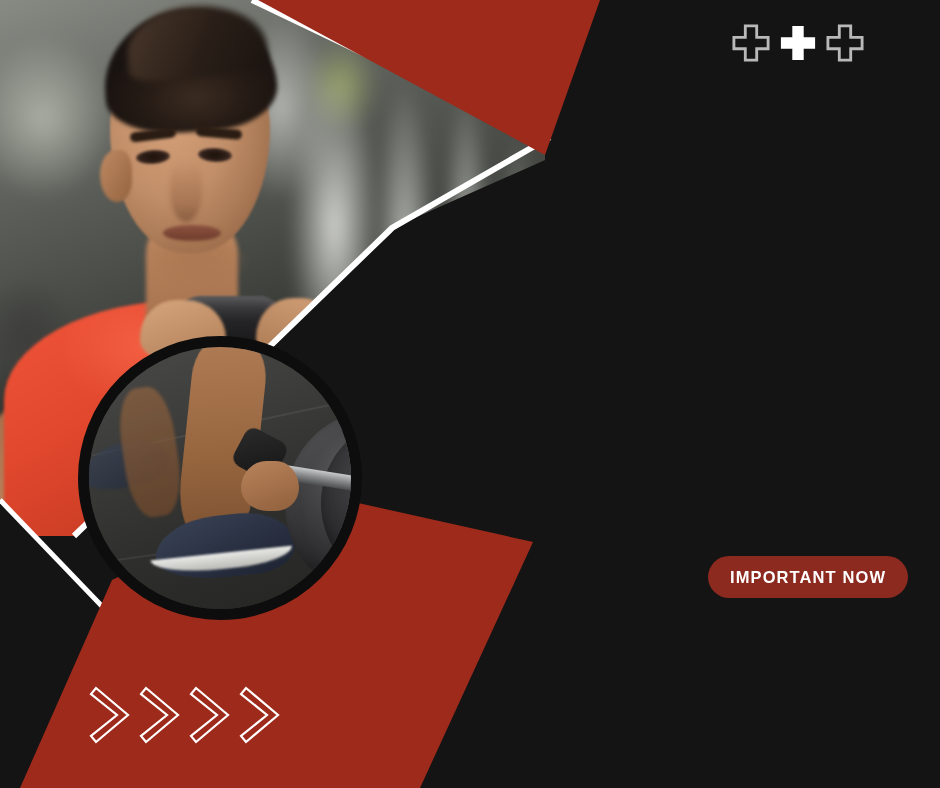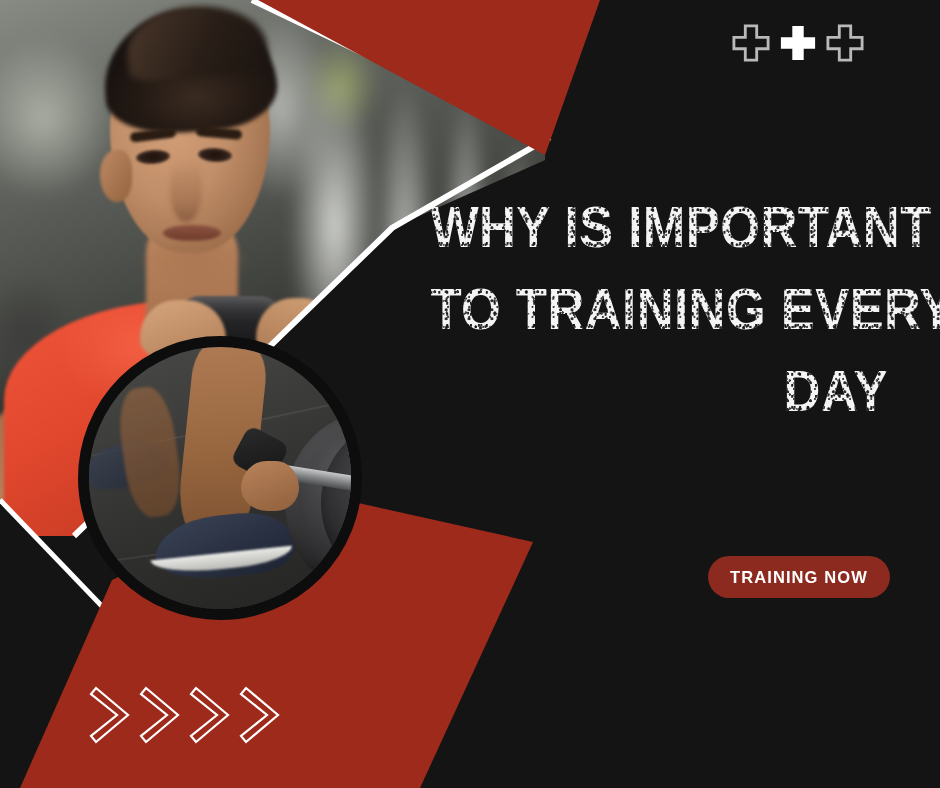--- a/index.html
+++ b/index.html
@@ -442,27 +442,22 @@
       <path d="M14 2 H26 V14 H38 V26 H26 V38 H14 V26 H2 V14 H14 Z" fill="none" stroke="#b9b9b9" stroke-width="3"></path>
     </svg>
     <svg class="cross" viewBox="0 0 40 40">
       <path d="M14 2 H26 V14 H38 V26 H26 V38 H14 V26 H2 V14 H14 Z" fill="#ffffff"></path>
     </svg>
     <svg class="cross" viewBox="0 0 40 40">
       <path d="M14 2 H26 V14 H38 V26 H26 V38 H14 V26 H2 V14 H14 Z" fill="none" stroke="#b9b9b9" stroke-width="3"></path>
     </svg>
   </div>
 
-  <div class="headline">
-    <span class="headline-line"><span class="txt">WHY IS IMPORTANT</span></span>
-    <span class="headline-line"><span class="txt">TO TRAINING EVERY</span></span>
-    <span class="headline-line"><span class="txt">DAY</span></span>
-  </div>
-
-  <button class="register-btn">TRAINING NOW</button>
+
+  <button class="register-btn">IMPORTANT NOW</button>
 
   <div class="chevrons">
     <svg class="chevron" viewBox="0 0 46 62">
       <path d="M8 4 L40 31 L8 58 L3 52 L29 31 L3 10 Z" fill="none" stroke="#ffffff" stroke-width="2.2"></path>
     </svg>
     <svg class="chevron" viewBox="0 0 46 62">
       <path d="M8 4 L40 31 L8 58 L3 52 L29 31 L3 10 Z" fill="none" stroke="#ffffff" stroke-width="2.2"></path>
     </svg>
     <svg class="chevron" viewBox="0 0 46 62">
       <path d="M8 4 L40 31 L8 58 L3 52 L29 31 L3 10 Z" fill="none" stroke="#ffffff" stroke-width="2.2"></path>

